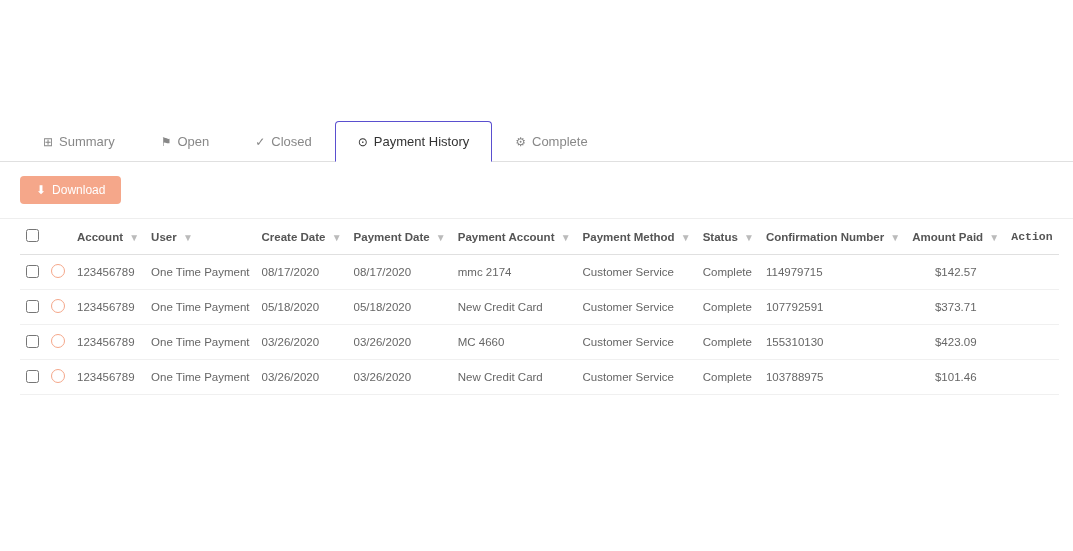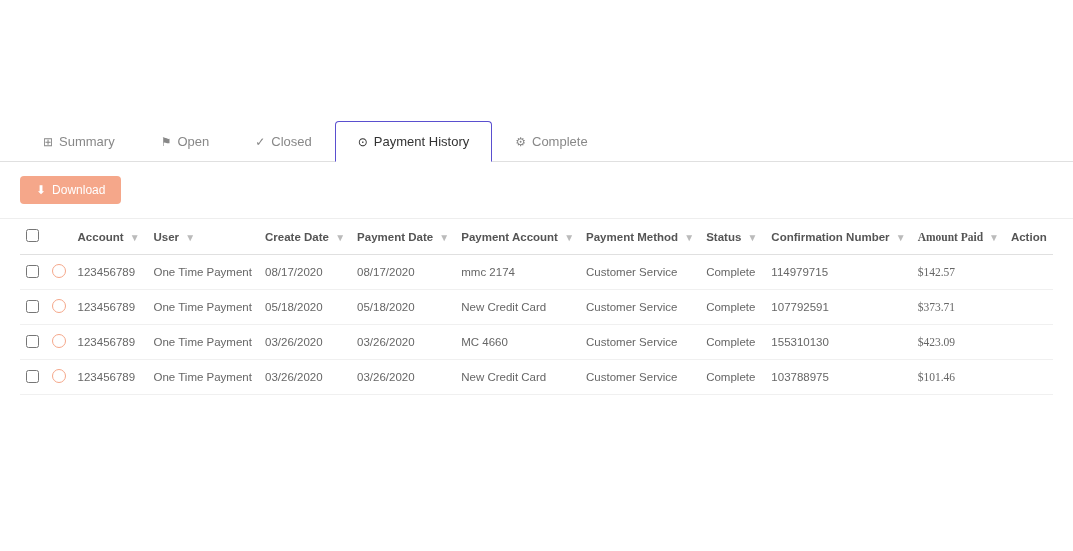--- a/index.html
+++ b/index.html
@@ -99,22 +99,22 @@
     .col-check { width: 30px; }
     .col-circle { width: 20px; }
     .col-account { width: 90px; }
     .col-user { width: 120px; }
     .col-create { width: 85px; }
     .col-payment { width: 85px; }
     .col-payaccount { width: 110px; margin-left: 48px; }
     .col-method { width: 110px; }
     .col-status { width: 80px; }
     .col-confirmation { width: 110px; }
-    .col-amount { width: 80px; text-align: left; font-family: Liberation Serif, serif; }
-    .col-action { width: 50px; text-align: left; }
+    .col-amount { width: 80px; text-align: center; }
+    .col-action { width: 50px; text-align: left; font-family: Liberation Mono, monospace; }
     input[type="checkbox"] {
       cursor: pointer;
     }
     .circle-btn {
       display: inline-flex;
       align-items: center;
       justify-content: center;
       width: 14px;
       height: 14px;
       border-radius: 50%;

